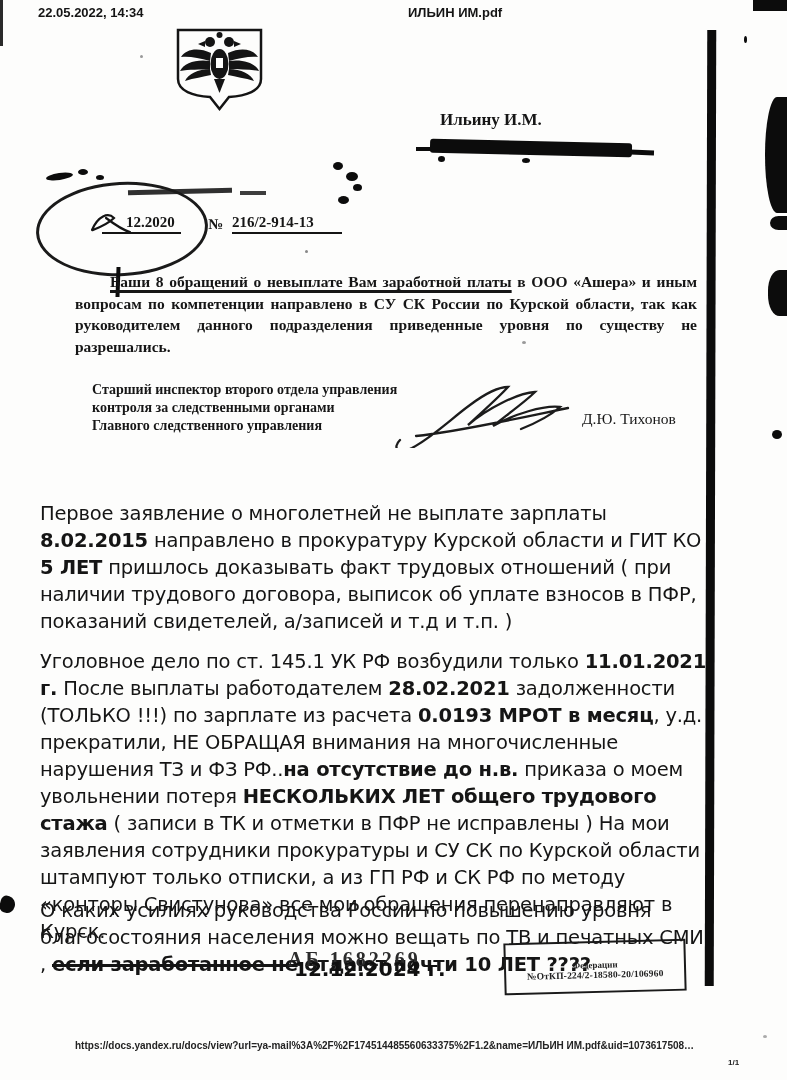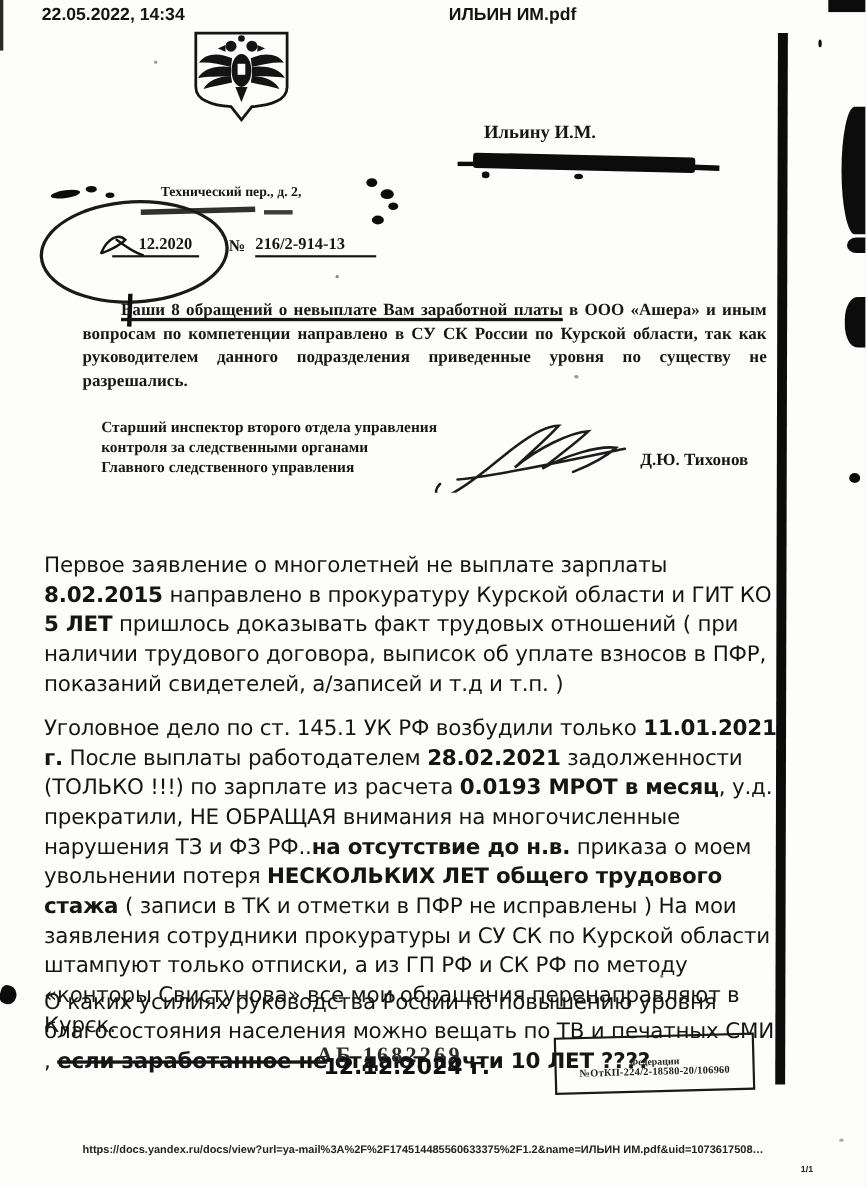--- a/index.html
+++ b/index.html
@@ -1,28 +1,28 @@
 <!DOCTYPE html>
 <html><head>
 <meta charset="utf-8">
 <style>
   html,body{margin:0;padding:0;background:#e9e9e9;}
   .page{position:relative;width:787px;height:1080px;background:#fdfdfc;overflow:hidden;
         font-family:"Liberation Serif",serif;color:#161616;}
   .abs{position:absolute;}
-  .hdr{font-family:"Liberation Sans",sans-serif;font-weight:bold;font-size:16px;color:#141414;}
+  .hdr{font-family:"Liberation Sans",sans-serif;font-weight:bold;font-size:13px;color:#141414;}
   .org{font-weight:bold;font-size:14.5px;line-height:18px;text-align:center;letter-spacing:.2px;}
   .addr{font-weight:bold;font-size:12.5px;line-height:17px;text-align:center;}
   .dateline{font-weight:bold;font-size:15px;}
   .uline{border-bottom:2px solid #141414;padding-bottom:1px;}
   .addressee{font-weight:bold;font-size:17px;}
   .bodyp{font-weight:600;font-size:15.5px;line-height:21.5px;text-align:justify;text-indent:35px;}
   .bodyp .u{text-decoration:underline;text-decoration-thickness:2.5px;text-underline-offset:3px;}
   .sig{font-weight:bold;font-size:14px;line-height:18px;}
-  .signame{font-weight:bold;font-size:15.5px;}
+  .signame{font-weight:normal;font-size:15.5px;}
   .note{font-family:"DejaVu Sans",sans-serif;font-size:19.5px;line-height:27px;
         letter-spacing:-0.2px;color:#151515;}
   .note .b{font-weight:700;}
   .note .strike{text-decoration:line-through;text-decoration-thickness:3px;}
   .bar{background:#0c0c0c;}
   .blob{background:#0c0c0c;border-radius:50%;}
   .stampserial{font-weight:bold;font-size:20px;letter-spacing:3px;color:#2b2b2b;}
   .stampdate{font-family:"DejaVu Sans",sans-serif;font-weight:bold;font-size:20px;color:#101010;}
   .stampbox{border:2.5px solid #1a1a1a;transform:rotate(-1.5deg);text-align:center;
             font-weight:bold;color:#222;}
@@ -69,21 +69,20 @@
       <path d="M56,26 C69,20 81,22 86,30 C78,29 68,31 57,34 Z"></path>
       <path d="M57,34 C71,32 83,36 87,44 C78,42 67,43 57,42 Z"></path>
       <path d="M57,42 C69,42 79,47 82,54 C73,51 64,50 56,48 Z"></path>
       <path d="M42,52 L53,52 L47.5,66 Z"></path>
     </g>
     <rect x="44" y="31" width="7" height="10" fill="#fdfdfc"></rect>
   </svg>
 
 
   <div class="abs addr" style="left:60px;top:166px;width:300px">
-    <div>Технический пер., д. 2,</div>
   </div>
 
   <div class="abs bar" style="left:46px;top:173px;width:27px;height:7px;border-radius:50%;transform:rotate(-8deg)"></div>
   <div class="abs blob" style="left:78px;top:169px;width:10px;height:6px"></div>
   <div class="abs blob" style="left:96px;top:175px;width:8px;height:5px"></div>
   <div class="abs blob" style="left:333px;top:162px;width:10px;height:8px"></div>
   <div class="abs blob" style="left:346px;top:172px;width:12px;height:9px"></div>
   <div class="abs blob" style="left:353px;top:184px;width:9px;height:7px"></div>
   <div class="abs blob" style="left:338px;top:196px;width:11px;height:8px"></div>
   <div class="abs bar" style="left:128px;top:189px;width:104px;height:5px;opacity:.85;transform:rotate(-1.5deg)"></div>

